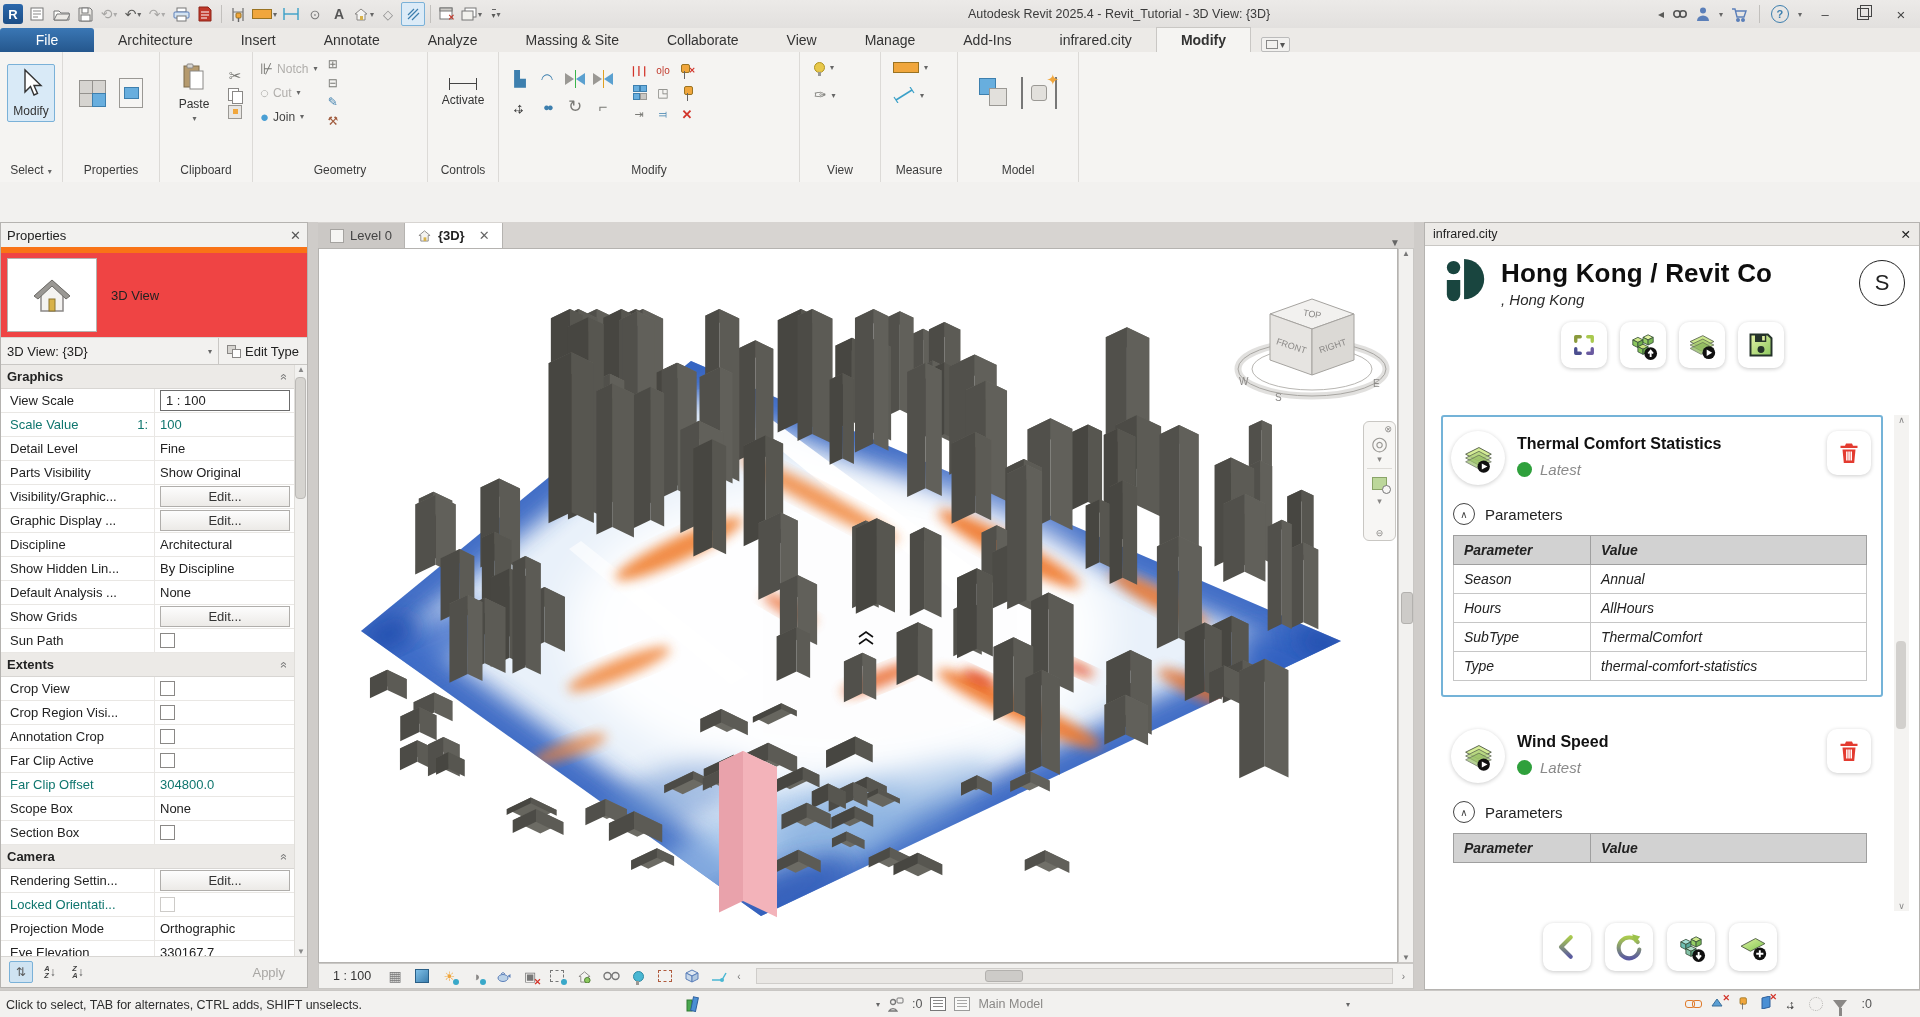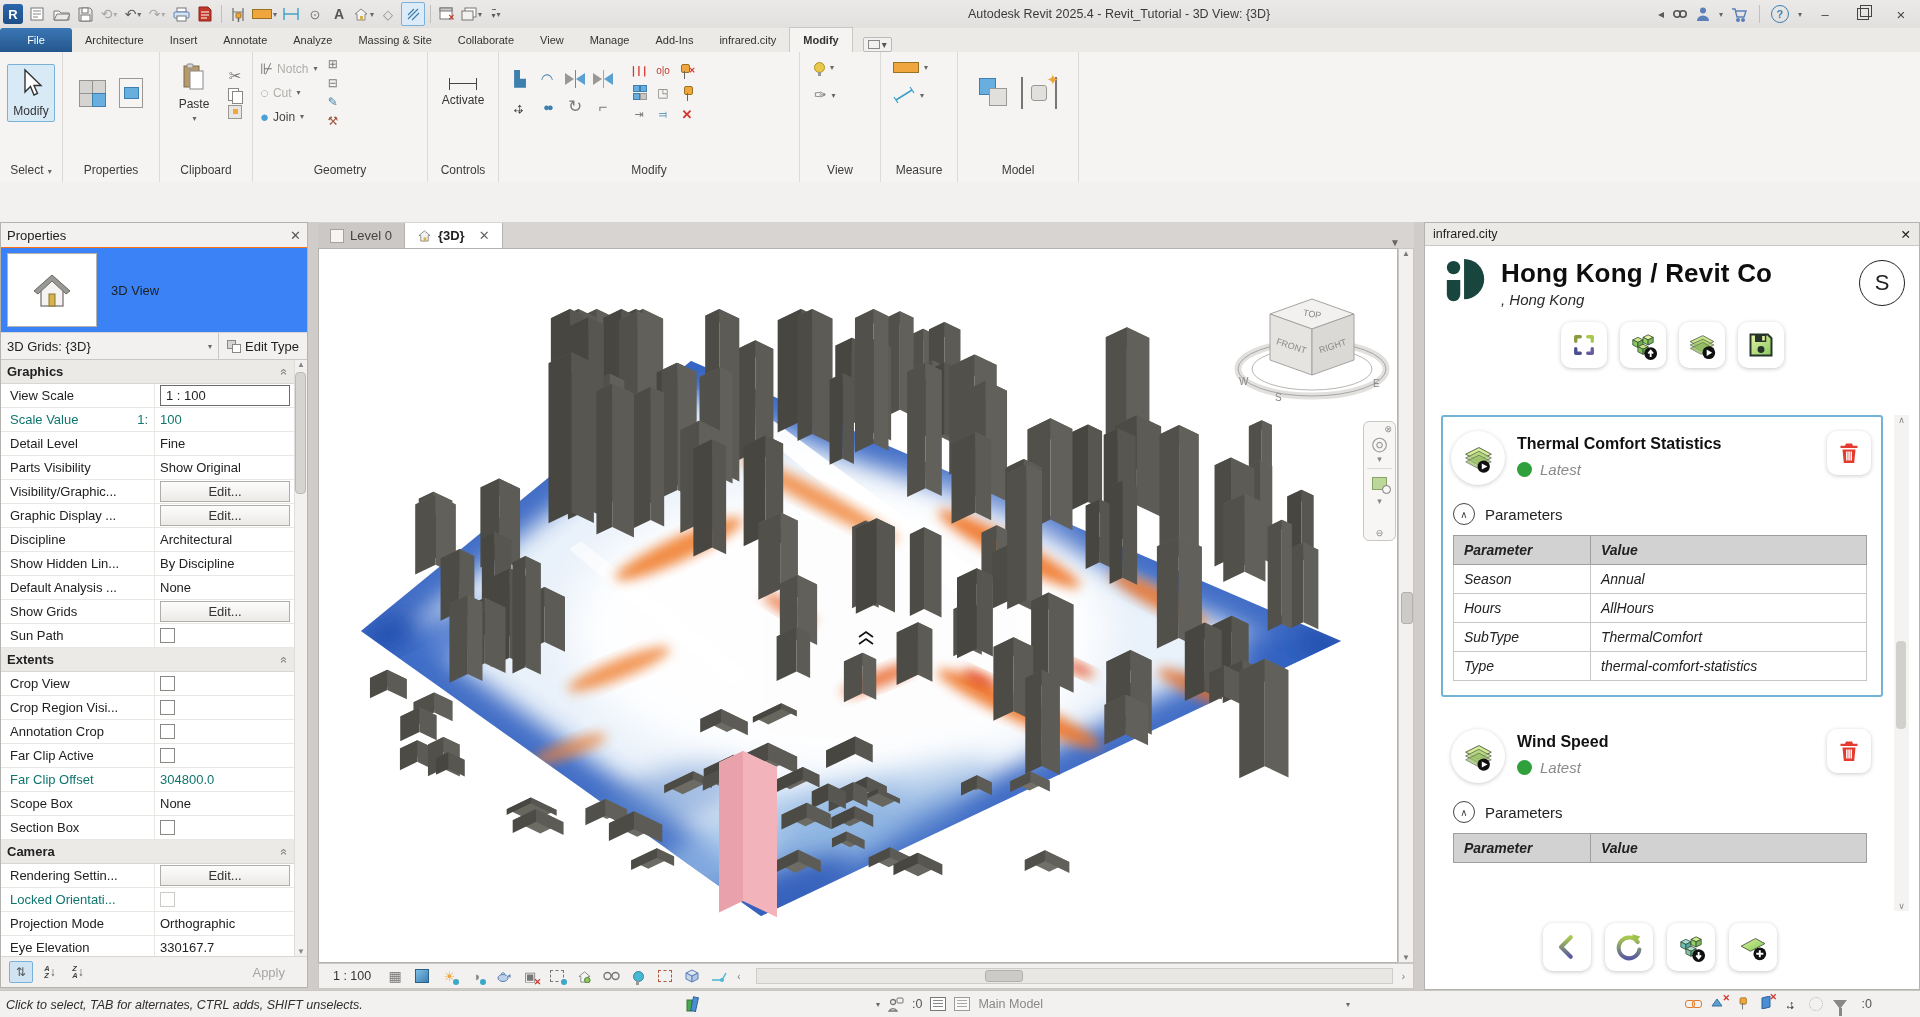--- a/index.html
+++ b/index.html
@@ -21,21 +21,21 @@
     border-radius:3px;align-items:center;justify-content:center;font-weight:bold;font-size:13px;font-style:normal;}
   #title-text{position:absolute;left:968px;top:0;height:28px;display:flex;align-items:center;font-size:12.5px;color:#3a3a3a;}
   #tb-right{position:absolute;right:4px;top:0;height:28px;display:flex;align-items:center;gap:8px;color:#5a5a58;}
   .winbtn{width:30px;height:24px;display:inline-flex;align-items:center;justify-content:center;font-size:13px;color:#444;}
   .tb-ico{display:inline-flex;align-items:center;font-size:12px;}
   .restore-g{position:relative;width:10px;height:10px;border:1px solid #444;}
   .restore-g:before{content:"";position:absolute;left:2px;top:-4px;width:10px;height:10px;border:1px solid #444;background:transparent;}
 
   
   #tabbar{position:absolute;left:0;top:28px;width:100%;height:24px;background:#eceae7;display:flex;align-items:flex-end;}
-  .tab{height:24px;display:flex;align-items:center;padding:0 13px;font-size:11px;color:#333;white-space:nowrap;}
+  .tab{height:24px;display:flex;align-items:center;padding:0 24px;font-size:14px;color:#333;white-space:nowrap;}
   .tab.file{background:linear-gradient(#3a77b5,#25578d);color:#fff;width:46px;justify-content:center;border-radius:3px 3px 0 0;}
   .tab.active{background:#f5f4f2;border:1px solid #c9c7c4;border-bottom:none;font-weight:bold;}
   .tabmenu{display:inline-flex;align-items:center;gap:2px;margin-left:10px;color:#555;border:1px solid #bbb;
     border-radius:2px;padding:1px 4px;background:#f2f1ef;font-size:10px;}
 
   
   #ribbon{position:absolute;left:0;top:52px;width:100%;height:130px;background:#f5f4f2;border-bottom:1px solid #c9c7c4;display:flex;}
   .rgroup{height:100%;border-right:1px solid #dcdad7;display:flex;flex-direction:column;flex:0 0 auto;}
   .rbody{flex:1;display:flex;align-items:center;padding:4px 7px;gap:7px;}
   .rlabel{height:21px;font-size:12px;color:#3c3c3c;text-align:center;line-height:19px;white-space:nowrap;margin-top:28px;}
@@ -72,21 +72,21 @@
   #optionsbar{position:absolute;left:0;top:182px;width:100%;height:40px;background:#f2f1ef;border-bottom:1px solid #c9c7c4;}
 
   
   #main{position:absolute;left:0;top:222px;width:1920px;height:768px;background:#cfccc9;}
 
   
   #palette{position:absolute;left:0;top:0;width:308px;height:766px;background:#f2f1ef;border:1px solid #b5b3b0;
     display:flex;flex-direction:column;box-sizing:border-box;}
   .pal-title{height:24px;display:flex;align-items:center;justify-content:space-between;padding:0 6px;font-size:13px;color:#222;}
   .pal-x{color:#555;font-size:13px;}
-  .pal-type{height:84px;background:#3b82f6;border-top:1px solid #f97316;border-bottom:1px solid #d8d6d3;display:flex;align-items:center;gap:14px;padding-left:6px;}
+  .pal-type{height:84px;background:#ef4444;border-top:6px solid #f97316;border-bottom:1px solid #d8d6d3;display:flex;align-items:center;gap:14px;padding-left:6px;}
   .thumb{width:88px;height:72px;border:1px solid #b5b3b0;background:#fff;display:flex;align-items:center;justify-content:center;}
   .pal-selector{height:26px;display:flex;align-items:center;background:#f2f1ef;border-bottom:1px solid #c9c7c4;font-size:13px;}
   .pal-selector .selv{flex:1;padding-left:6px;display:flex;align-items:center;justify-content:space-between;padding-right:6px;}
   .edit-type{display:flex;align-items:center;gap:4px;padding:0 8px;border-left:1px solid #c9c7c4;height:100%;}
   .etico{position:relative;width:14px;height:12px;}
   .etico i{position:absolute;width:7px;height:7px;border:1px solid #8a8886;background:#d6d4d0;}
   #prop-wrap{flex:1;position:relative;background:#fff;overflow:hidden;}
   #prop-grid{position:absolute;left:0;top:0;right:12px;}
   .psec{height:23px;background:#eceae7;font-weight:bold;font-size:13px;display:flex;align-items:center;justify-content:space-between;
     padding:0 8px 0 6px;border-bottom:1px solid #d8d6d3;}
@@ -178,21 +178,21 @@
   .ptable th{background:#d2d2d2;font-weight:bold;border-color:#9f9f9f;}
   .ptable td:first-child,.ptable th:first-child{width:116px;}
   #sp-scroll{position:absolute;left:469px;top:192px;width:15px;height:496px;background:#f4f3f1;
     display:flex;flex-direction:column;align-items:center;justify-content:space-between;font-size:9px;color:#888;}
   #sp-thumb{position:absolute;left:2px;top:226px;width:10px;height:88px;background:#d2d0cd;border-radius:4px;}
   .sp-footer{position:absolute;left:0;top:700px;width:470px;display:flex;justify-content:center;gap:14px;}
 
   
   #statusbar{position:absolute;left:0;top:990px;width:1920px;height:27px;background:#f2f1ef;border-top:1px solid #c9c7c4;
     display:flex;align-items:center;font-size:12.5px;color:#2e2e2e;}
-  #sb-hint{padding-left:6px;white-space:nowrap;font-style:italic;}
+  #sb-hint{padding-left:6px;white-space:nowrap;}
   .sb-abs{position:absolute;top:0;height:26px;display:flex;align-items:center;gap:8px;color:#555;}
   .sb-ico{display:inline-flex;align-items:center;justify-content:center;min-width:16px;height:16px;font-size:12px;}
   .listico{width:14px;height:12px;border:1px solid #777;background:#fdfdfd;position:relative;}
   .listico:before{content:"";position:absolute;left:2px;right:2px;top:2px;border-top:1.5px solid #888;box-shadow:0 3px 0 #888,0 6px 0 #888;}
   .funnel{display:inline-block;width:0;height:0;border-left:7px solid transparent;border-right:7px solid transparent;border-top:9px solid #8a8886;position:relative;}
   .funnel:after{content:"";position:absolute;left:-1.5px;top:-10px;width:3px;height:8px;background:#8a8886;top:-1px;left:-1.5px;}
   .chainlink{display:inline-flex;gap:0;}
   .chainlink i{width:8px;height:6px;border:1.5px solid #e07a2a;border-radius:3px;display:inline-block;}
   .chainlink i+i{margin-left:-3px;}
   .cursorg{font-size:12px;color:#555;position:relative;}
@@ -592,21 +592,21 @@
           <svg width="44" height="40" viewBox="0 0 44 40">
             <path d="M6 20 L22 6 L38 20 L33 20 L33 36 L11 36 L11 20 Z" fill="#f4f3f1" stroke="#8a8886" stroke-width="1.5"></path>
             <path d="M4 21 L22 5 L40 21 L36 24 L22 11 L8 24 Z" fill="#9a9894" stroke="#6e6c68"></path>
             <rect x="19" y="24" width="6" height="12" fill="#d8b24a" stroke="#8a7430"></rect>
           </svg>
         </span>
         <span>3D View</span>
       </div>
       <div class="pal-selector">
         <span class="selv">
-          <span>3D Grids: {3D}</span>
+          <span>3D View: {3D}</span>
           <span class="caret">▾</span>
         </span>
         <span class="edit-type">
           <span class="etico">
               <i style="left:0;top:0;"></i>
               <i style="left:5px;top:4px;background:#fff;"></i>
             </span>
           <span>Edit Type</span>
         </span>
       </div>

